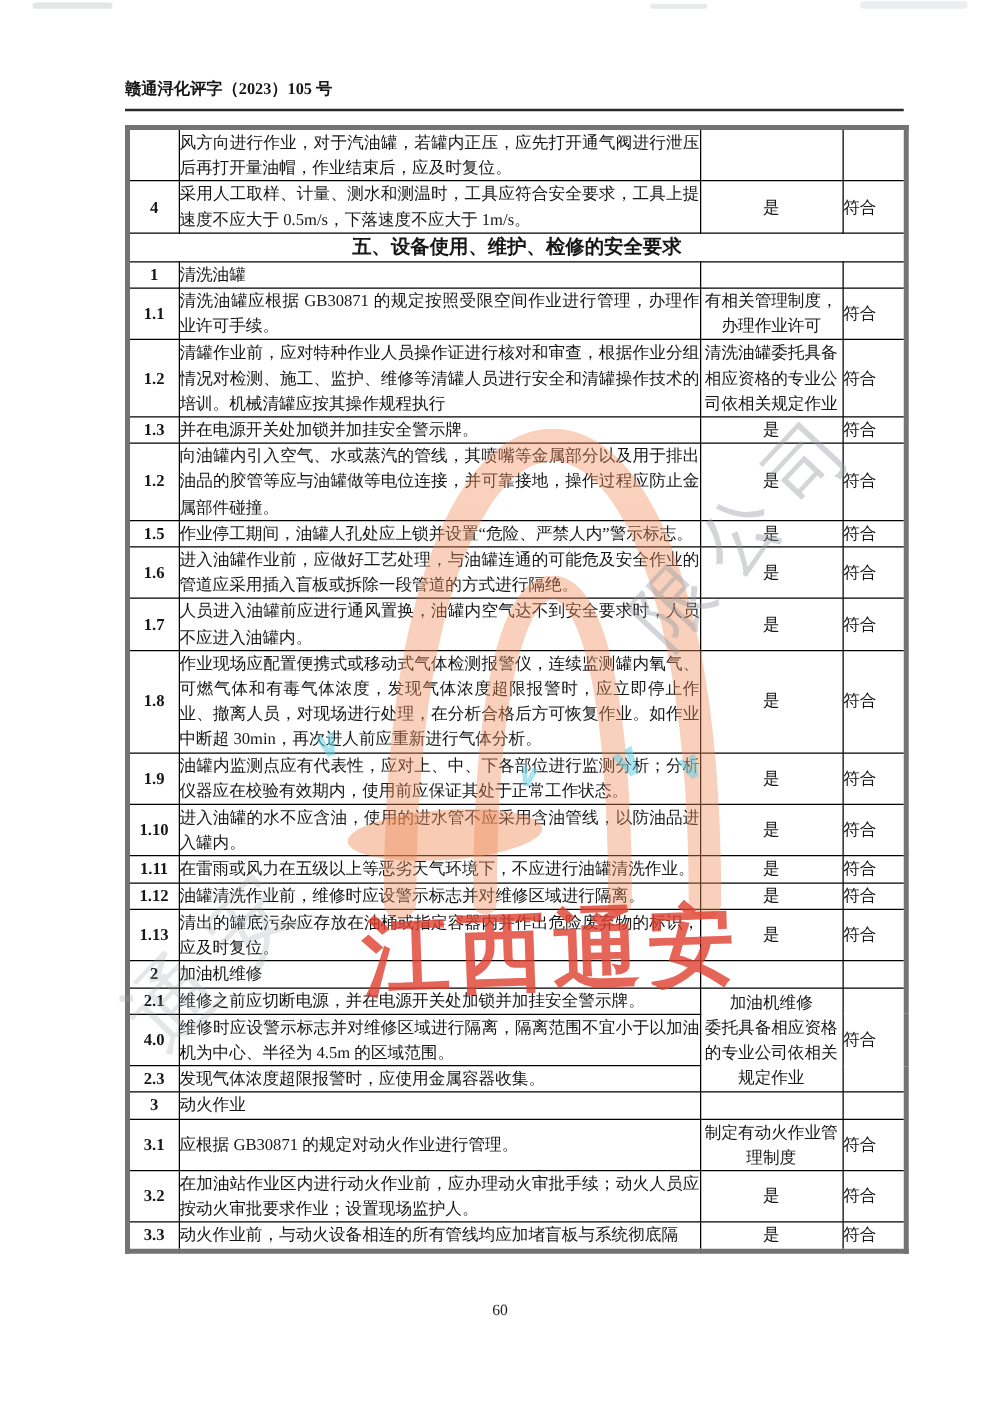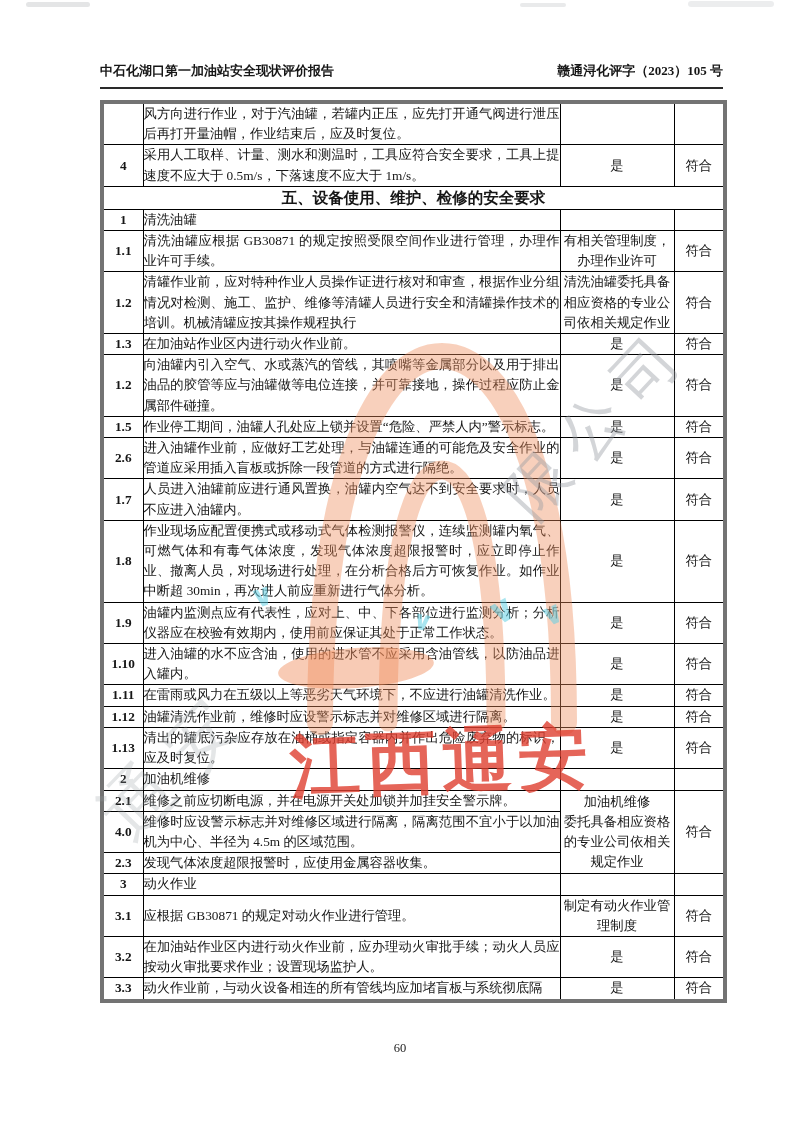--- a/index.html
+++ b/index.html
@@ -28,21 +28,21 @@
   }
   table.checklist td{
     border:1px solid #000;
     font-size:13.3px;line-height:20.2px;
     vertical-align:middle;padding:0;
     word-break:break-all;
   }
   td.c-num{text-align:center;font-weight:bold;font-size:13.5px;}
   td.c-content{text-align:justify;padding:0 2px;}
   td.c-status{text-align:center;white-space:pre-line;padding:0 1px;}
-  td.c-result{text-align:center;}
+  td.c-result{text-align:left;}
   tr.section td{
     text-align:center;font-weight:bold;font-size:15.5px;line-height:22px;padding:0 0;
   }
 
   .page-footer{
     position:absolute;left:0;top:1041px;width:800px;
     text-align:center;font-size:12.5px;color:#222;
   }
 
   
@@ -71,21 +71,20 @@
   .wm-cy4{left:412px;top:606px;transform:rotate(12deg);font-size:26px;}
 </style>
 </head>
 <body>
 
 <div class="smudge s1"></div>
 <div class="smudge s2"></div>
 <div class="smudge s3"></div>
 
 <div class="page-header">
-  <span>中石化湖口第一加油站安全现状评价报告</span>
   <span>赣通浔化评字（2023）105 号</span>
 </div>
 <div class="header-rule"></div>
 
 <table class="checklist">
   <colgroup>
     <col style="width:41px">
       <col style="width:417px">
       <col style="width:114px">
       <col style="width:51px">
@@ -119,38 +118,38 @@
         <td class="c-result">符合</td>
       </tr>
       <tr>
         <td class="c-num">1.2</td>
         <td class="c-content">清罐作业前，应对特种作业人员操作证进行核对和审查，根据作业分组情况对检测、施工、监护、维修等清罐人员进行安全和清罐操作技术的培训。机械清罐应按其操作规程执行</td>
         <td class="c-status">清洗油罐委托具备相应资格的专业公司依相关规定作业</td>
         <td class="c-result">符合</td>
       </tr>
       <tr>
         <td class="c-num">1.3</td>
-        <td class="c-content">在加油站作业区内进行动火作业前。</td>
+        <td class="c-content">并在电源开关处加锁并加挂安全警示牌。</td>
         <td class="c-status">是</td>
         <td class="c-result">符合</td>
       </tr>
       <tr>
         <td class="c-num">1.2</td>
         <td class="c-content">向油罐内引入空气、水或蒸汽的管线，其喷嘴等金属部分以及用于排出油品的胶管等应与油罐做等电位连接，并可靠接地，操作过程应防止金属部件碰撞。</td>
         <td class="c-status">是</td>
         <td class="c-result">符合</td>
       </tr>
       <tr>
         <td class="c-num">1.5</td>
         <td class="c-content">作业停工期间，油罐人孔处应上锁并设置“危险、严禁人内”警示标志。</td>
         <td class="c-status">是</td>
         <td class="c-result">符合</td>
       </tr>
       <tr>
-        <td class="c-num">2.6</td>
+        <td class="c-num">1.6</td>
         <td class="c-content">进入油罐作业前，应做好工艺处理，与油罐连通的可能危及安全作业的管道应采用插入盲板或拆除一段管道的方式进行隔绝。</td>
         <td class="c-status">是</td>
         <td class="c-result">符合</td>
       </tr>
       <tr>
         <td class="c-num">1.7</td>
         <td class="c-content">人员进入油罐前应进行通风置换，油罐内空气达不到安全要求时，人员不应进入油罐内。</td>
         <td class="c-status">是</td>
         <td class="c-result">符合</td>
       </tr>

